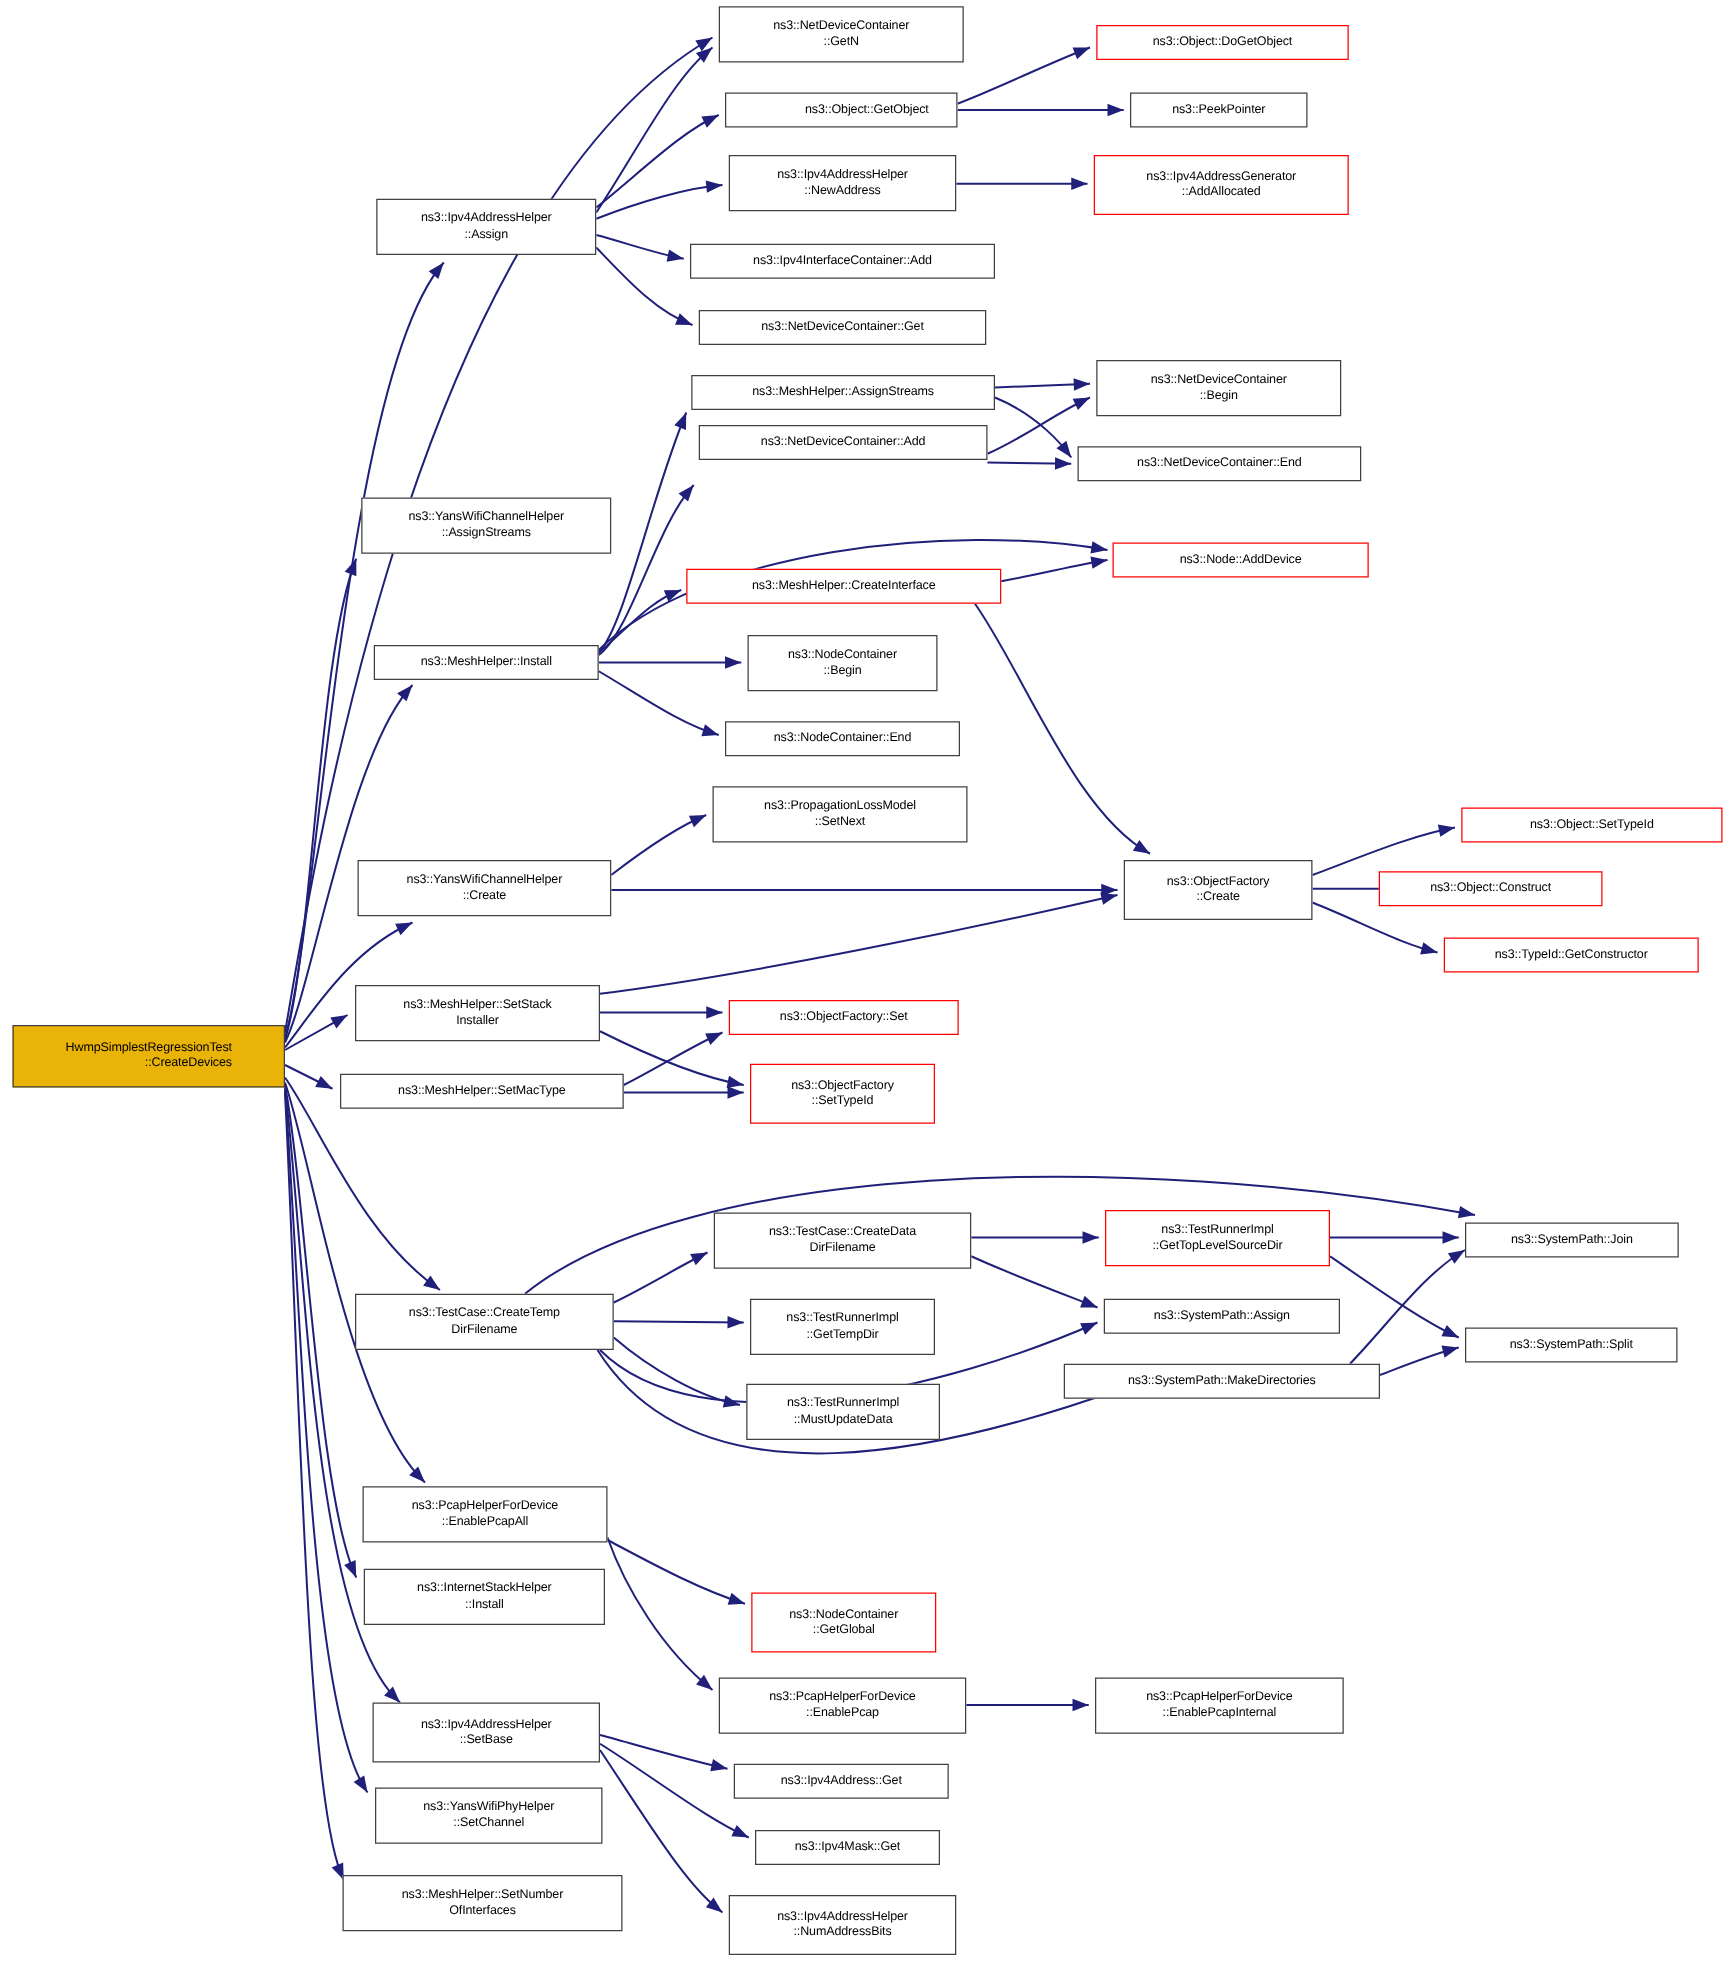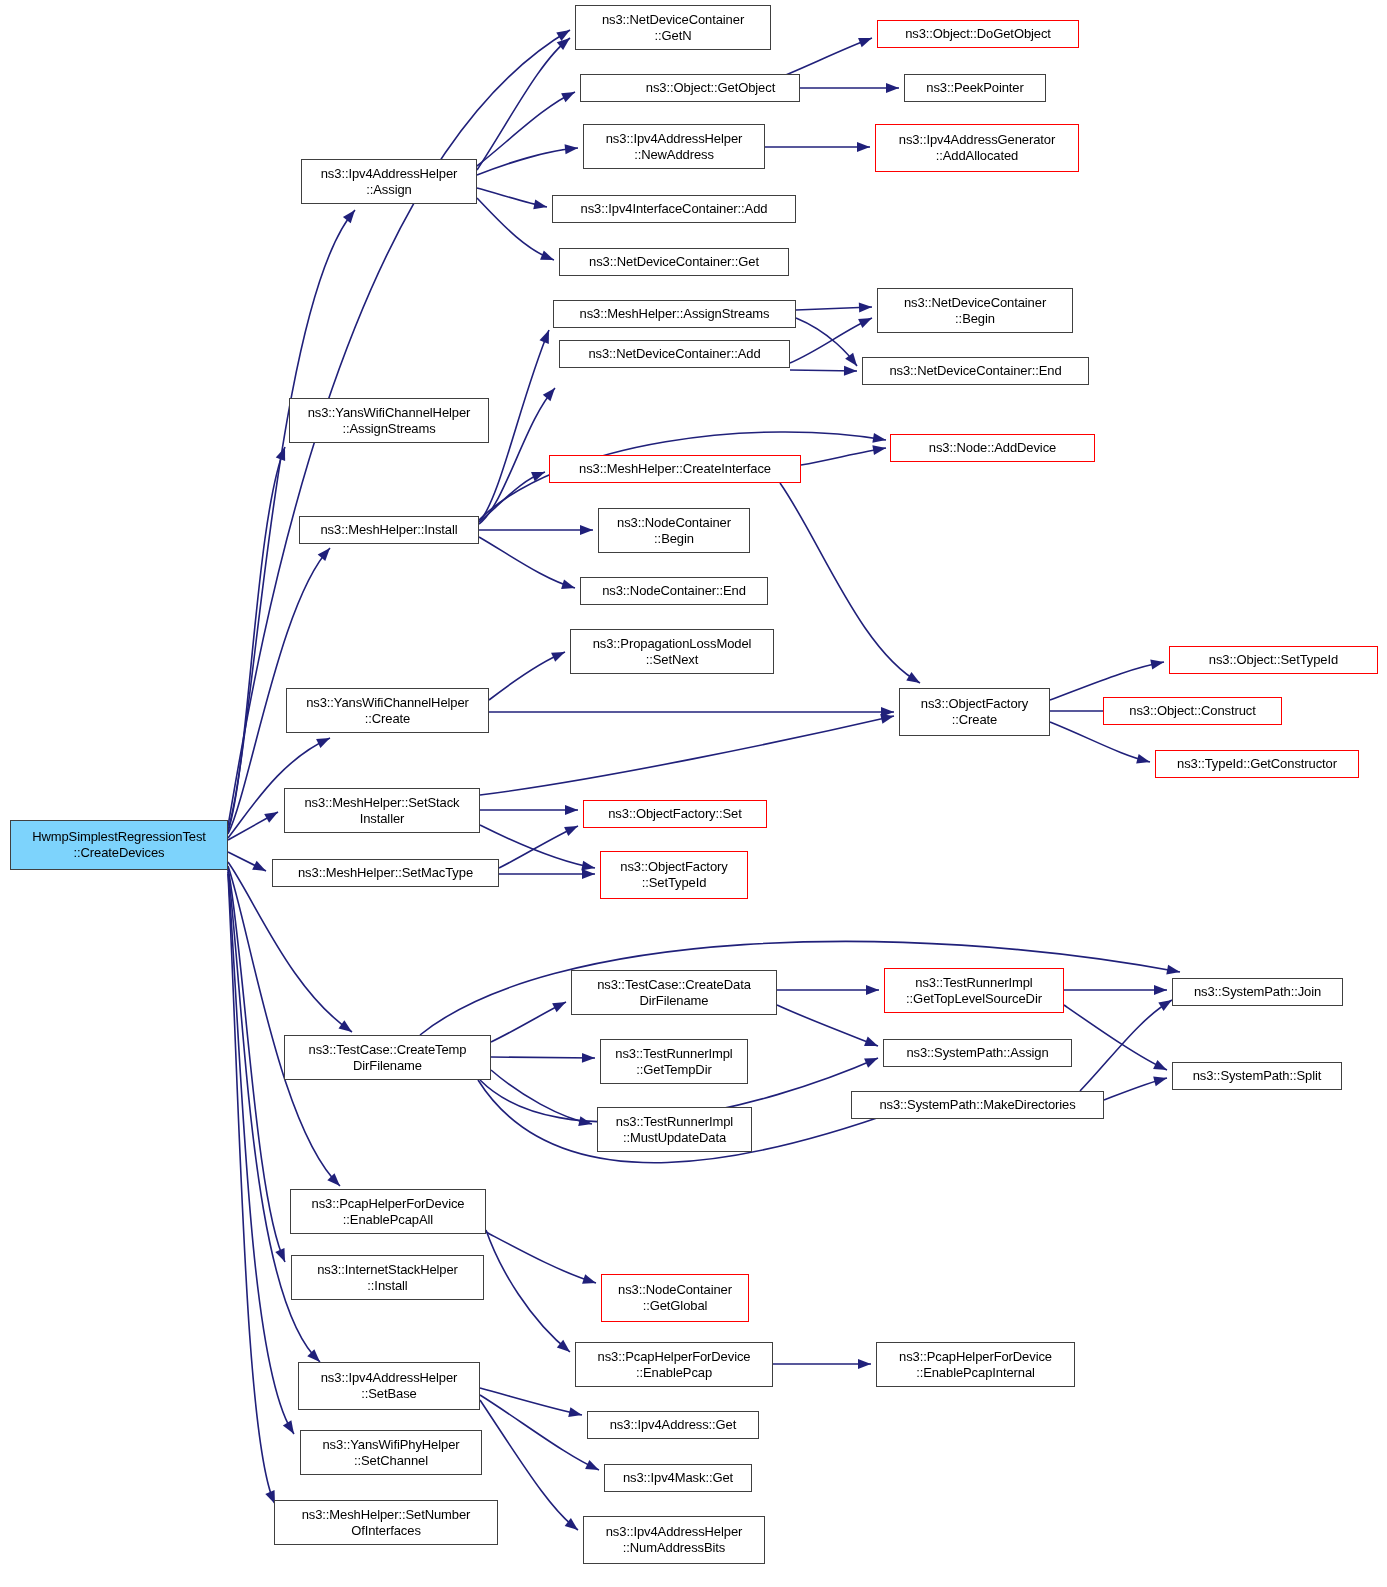--- a/index.html
+++ b/index.html
@@ -43,34 +43,35 @@
   }
   .gnode {
     position: absolute;
     box-sizing: border-box;
     border: 1.5px solid #404040;
     background: #ffffff;
     display: flex;
     align-items: center;
     justify-content: center;
     text-align: center;
-    font-size: 13px;
+    font-size: 10px;
     line-height: 1.22;
     color: #000000;
     letter-spacing: -0.1px;
     white-space: pre-line;
     padding: 0 4px;
   }
   .gnode.red {
     border-color: #ff0000;
     border-width: 1.5px;
   }
   .gnode.root {
-    background: #7dd3fc;
+    background: #eab308;
     border-color: #404040;
+    text-align: right;
   }
 </style>
 </head>
 <body>
 
 <div id="graph-root">
   <svg id="edge-layer" viewBox="0 0 1387 1587" width="1387" height="1587">
       <path class="edge-path" d="M 228 826 C 250 700 330 170 570 30"></path>
       <polygon class="arrow-head" points="0,0 -13,-5 -13,5" transform="translate(570,30) rotate(-31.075809166124472)"></polygon>
       <path class="edge-path" d="M 228 830 C 255 740 275 300 355 210"></path>
@@ -193,21 +194,21 @@
       <polygon class="arrow-head" points="0,0 -13,-5 -13,5" transform="translate(599,1470) rotate(25.19302623944888)"></polygon>
       <path class="edge-path" d="M 480 1400 C 520 1460 550 1510 578 1530"></path>
       <polygon class="arrow-head" points="0,0 -13,-5 -13,5" transform="translate(578,1530) rotate(38.24554518772761)"></polygon>
     </svg>
   <div id="node-layer">
       <div class="gnode root" style="left: 10px; top: 820px; width: 218px; height: 50px;">HwmpSimplestRegressionTest
 ::CreateDevices</div>
       <div class="gnode" style="left: 575px; top: 5px; width: 196px; height: 45px;">ns3::NetDeviceContainer
 ::GetN</div>
       <div class="gnode red" style="left: 877px; top: 20px; width: 202px; height: 28px;">ns3::Object::DoGetObject</div>
-      <div class="gnode" style="left: 580px; top: 74px; width: 220px; height: 28px; padding-left: 45px;">ns3::Object::GetObject</div>
+      <div class="gnode" style="left: 580px; top: 74px; width: 186px; height: 28px; padding-left: 45px;">ns3::Object::GetObject</div>
       <div class="gnode" style="left: 904px; top: 74px; width: 142px; height: 28px;">ns3::PeekPointer</div>
       <div class="gnode" style="left: 583px; top: 124px; width: 182px; height: 45px;">ns3::Ipv4AddressHelper
 ::NewAddress</div>
       <div class="gnode red" style="left: 875px; top: 124px; width: 204px; height: 48px;">ns3::Ipv4AddressGenerator
 ::AddAllocated</div>
       <div class="gnode" style="left: 301px; top: 159px; width: 176px; height: 45px;">ns3::Ipv4AddressHelper
 ::Assign</div>
       <div class="gnode" style="left: 552px; top: 195px; width: 244px; height: 28px;">ns3::Ipv4InterfaceContainer::Add</div>
       <div class="gnode" style="left: 559px; top: 248px; width: 230px; height: 28px;">ns3::NetDeviceContainer::Get</div>
       <div class="gnode" style="left: 553px; top: 300px; width: 243px; height: 28px;">ns3::MeshHelper::AssignStreams</div>

